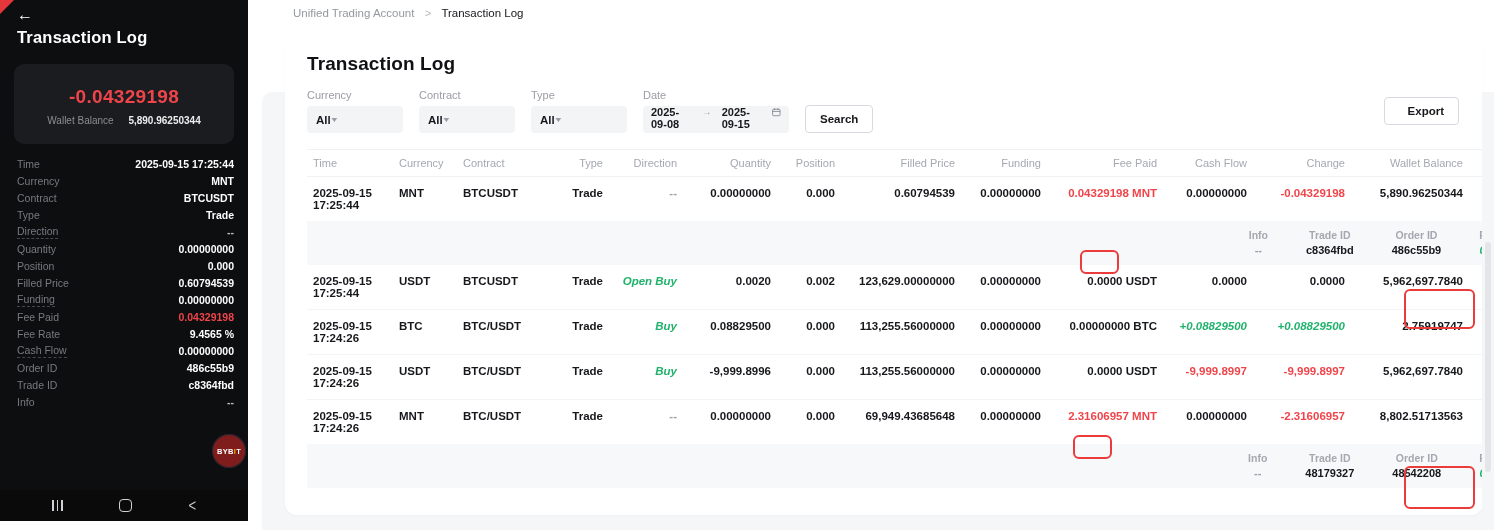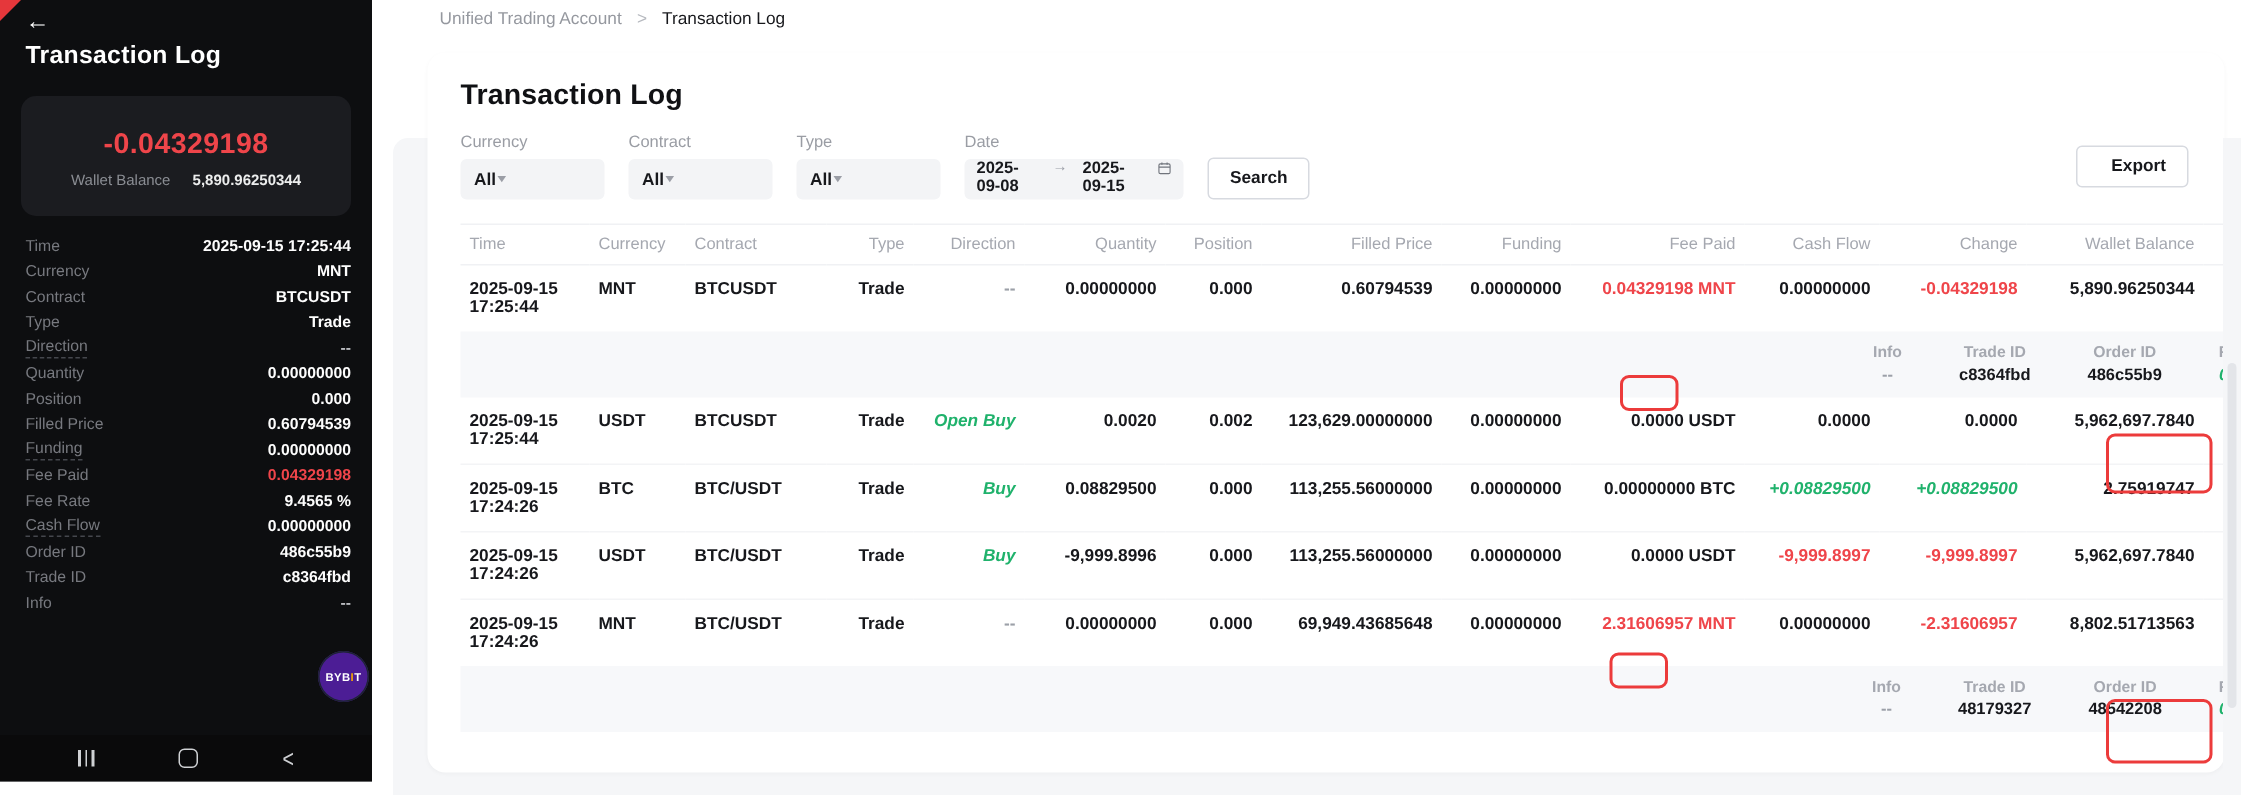--- a/index.html
+++ b/index.html
@@ -17,21 +17,21 @@
   .m-balrow { margin-top:7px; font-size:10px; }
   .m-ballabel { color:#8a8d93; }
   .m-balvalue { color:#eceded; margin-left:12px; font-weight:600; }
   .m-list { position:absolute; left:17px; right:14px; top:155px; }
   .m-row { display:flex; justify-content:space-between; align-items:center; height:17px; }
   .m-label { font-size:10.5px; color:#77797f; }
   .m-label.dotted { border-bottom:1px dashed #45474d; padding-bottom:1px; }
   .m-value { font-size:10.5px; font-weight:700; color:#fdfdfd; }
   .m-value.c-red { color:#ef454a; }
   .m-value.c-muted { color:#b9bbbf; }
-  .bybit-badge { position:absolute; left:212px; top:434px; width:34px; height:34px; border-radius:50%; background:#4c1d95; display:flex; align-items:center; justify-content:center; box-shadow:0 0 0 1px #1d2334 inset; }
+  .bybit-badge { position:absolute; left:212px; top:434px; width:34px; height:34px; border-radius:50%; background:#7f1d1d; display:flex; align-items:center; justify-content:center; box-shadow:0 0 0 1px #1d2334 inset; }
   .bybit-badge .t { font-size:7.5px; font-weight:800; color:#fff; letter-spacing:.3px; }
   .bybit-badge .t .i { color:#f7a600; font-style:normal; }
   .m-nav { position:absolute; left:0; right:0; bottom:0; height:31px; background:#0a0a0b; display:flex; align-items:center; justify-content:space-between; padding:0 52px; }
   .nav-recents { display:flex; gap:3px; }
   .nav-recents i { display:block; width:1.6px; height:11px; background:#cfd1d4; }
   .nav-home { width:13px; height:13px; border:1.6px solid #cfd1d4; border-radius:4px; }
   .nav-back { color:#cfd1d4; font-size:13px; transform:scaleY(1.25); }
 
   
   .desk { position:absolute; left:248px; top:0; right:0; bottom:0; background:#fff; }

